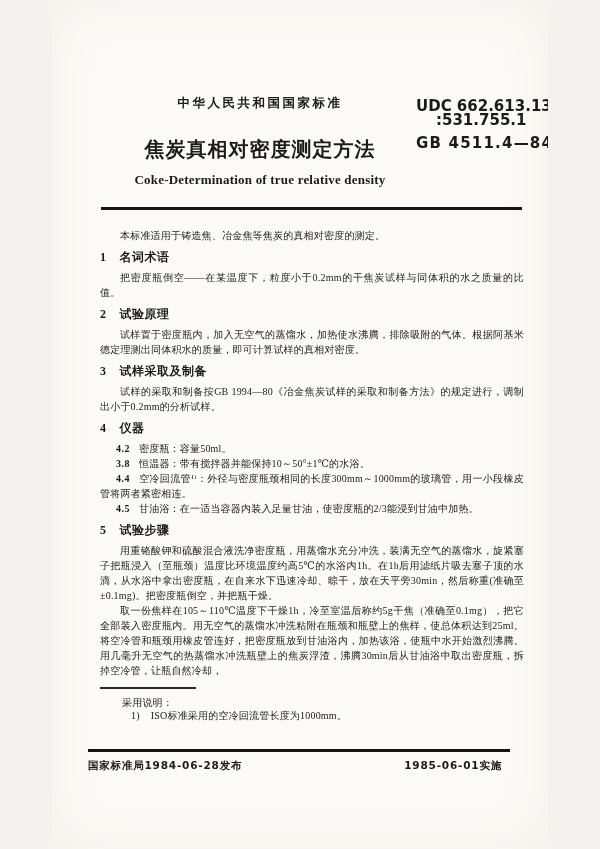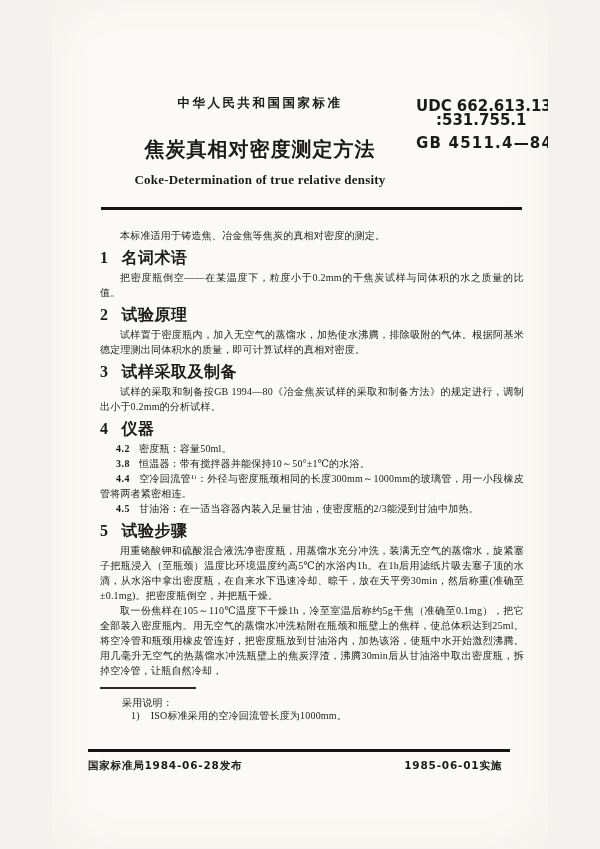--- a/index.html
+++ b/index.html
@@ -89,21 +89,21 @@
     letter-spacing: 0.2px;
     margin-top: 8px;
   }
   .para {
     margin: 0;
     text-indent: 2em;
   }
   .sec-h {
     margin-top: 7px;
     margin-bottom: 5px;
-    font-size: 16px;
+    font-size: 12px;
     font-weight: bold;
     letter-spacing: 0.5px;
   }
   .sec-no { margin-right: 13px; }
   .item {
     margin: 0;
     text-indent: 1.6em;
   }
   .item-no {
     font-weight: bold;

